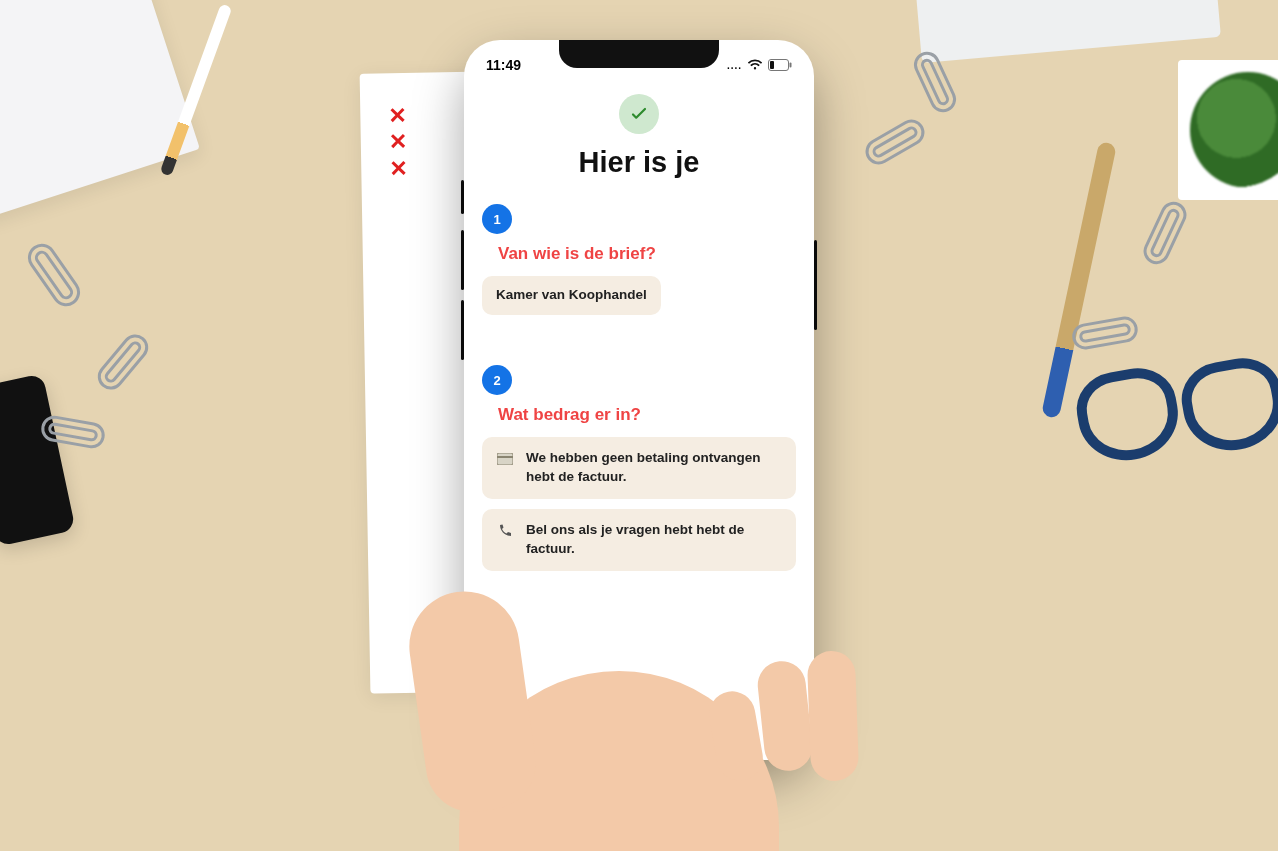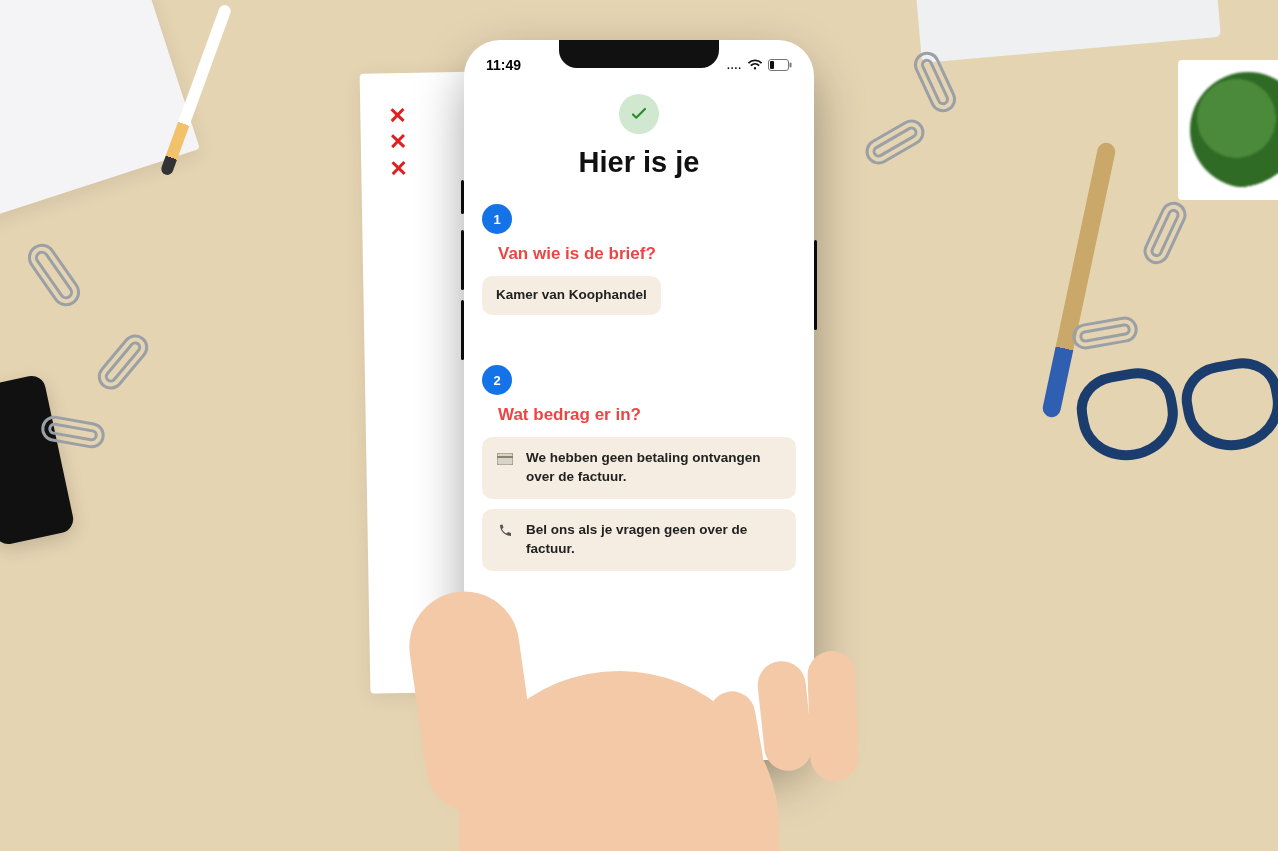--- a/index.html
+++ b/index.html
@@ -312,31 +312,31 @@
       <div class="step-badge">2</div>
       <div class="section-heading">Wat bedrag er in?</div>
 
       <div class="card">
         <span class="ic">
           <svg width="16" height="12" viewBox="0 0 16 12">
               <rect x="0" y="0" width="16" height="12" rx="2" fill="#d8d4c6" stroke="#8a8470"></rect>
               <rect x="0" y="3" width="16" height="2" fill="#8a8470"></rect>
             </svg>
         </span>
-        <span>We hebben geen betaling ontvangen over de factuur.</span>
+        <span>We hebben geen betaling ontvangen hebt de factuur.</span>
       </div>
 
 
       <div class="card">
         <span class="ic">
           <svg width="16" height="16" viewBox="0 0 16 16">
               <path d="M3 2c0 6 5 11 11 11l0-3-3-1-1.5 1.5C7.5 9.5 6 8 5 6L6.5 4.5 5.5 1.5 3 2z" fill="#555"></path>
             </svg>
         </span>
-        <span>Bel ons als je vragen geen over de factuur.</span>
+        <span>Bel ons als je vragen hebt hebt de factuur.</span>
       </div>
 
     </div>
   </div>
 </div>
 
 <div class="hand">
   <div class="palm"></div>
   <div class="thumb"></div>
   <div class="fr f0"></div>

